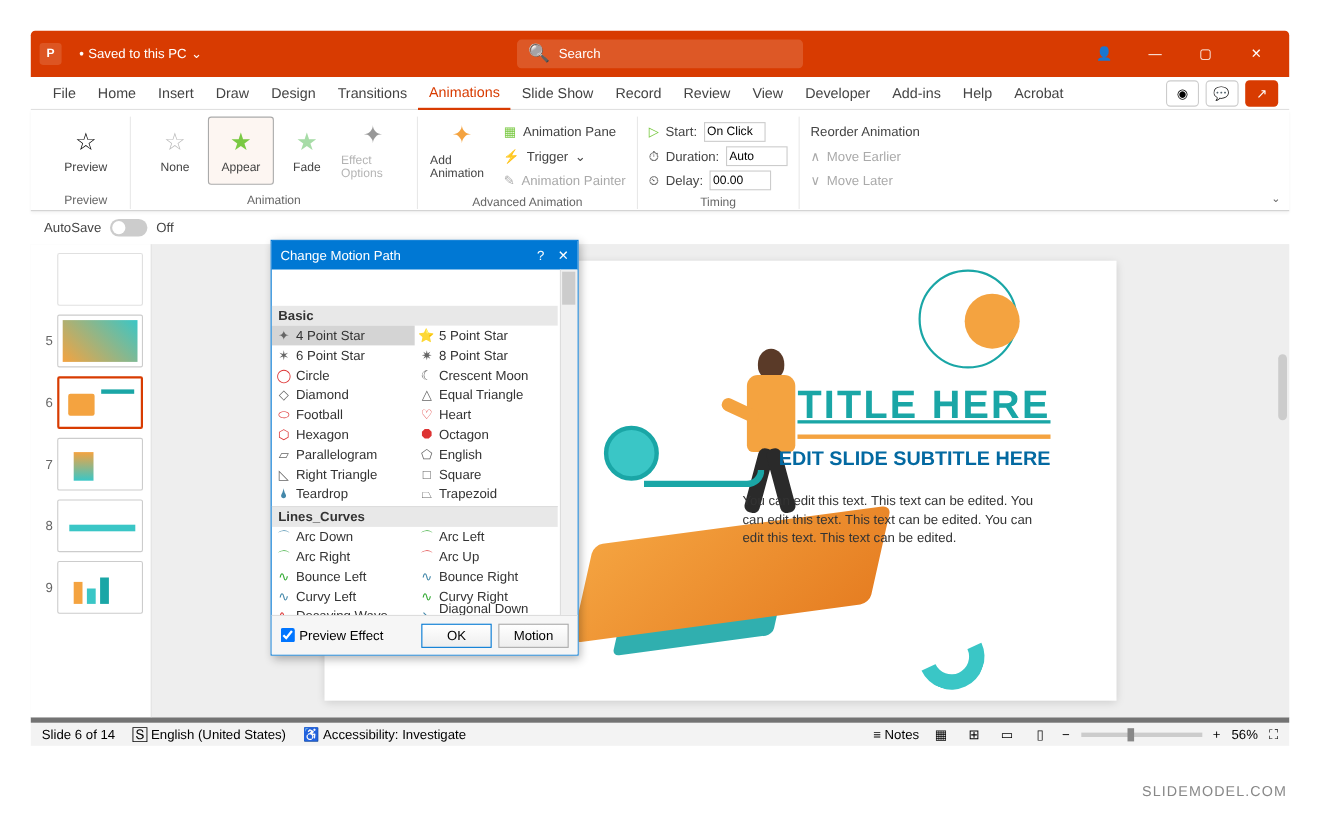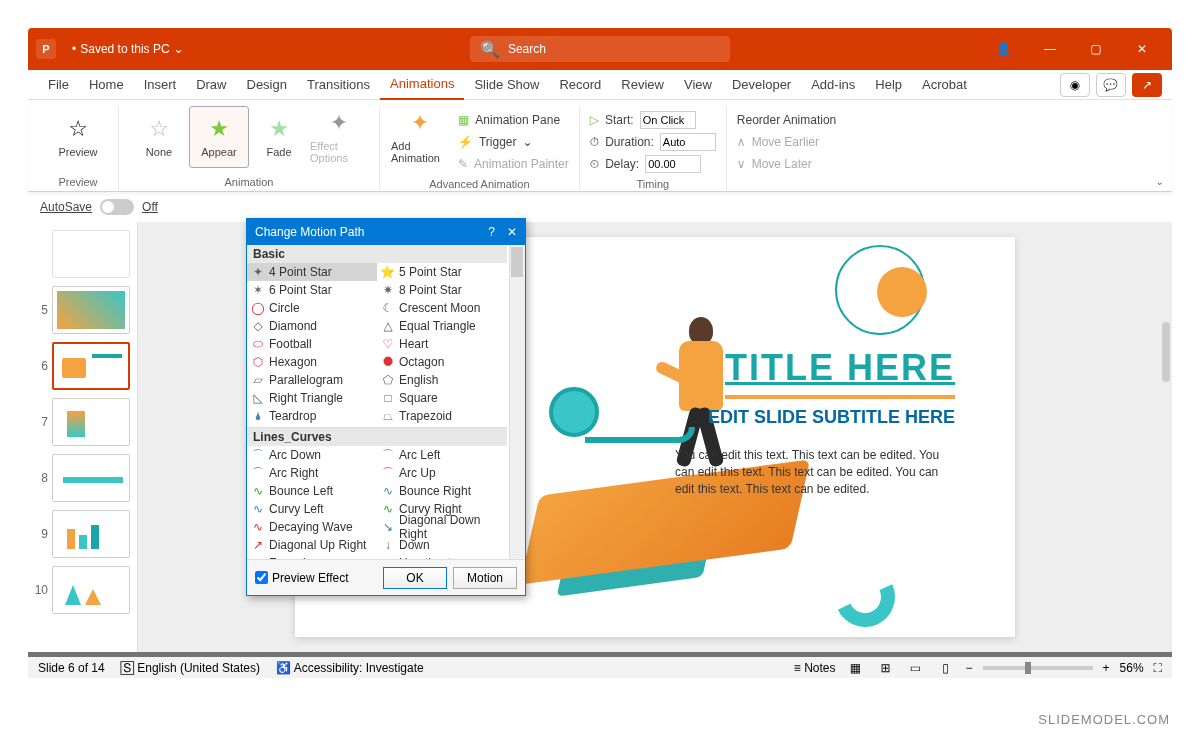--- a/index.html
+++ b/index.html
@@ -35,21 +35,21 @@
 .big-btn.selected { border-color: #aaa; background: #fdf6f2; }
 .big-btn .icn { font-size: 22px; }
 .big-btn .lbl { font-size: 11px; color: #444; }
 .small-rows { display: flex; flex-direction: column; gap: 2px; padding: 4px 0; font-size: 12px; color: #444; }
 .small-row { display: flex; align-items: center; gap: 6px; height: 20px; white-space: nowrap; }
 .small-row.disabled { color: #aaa; }
 .timing-input { width: 56px; height: 18px; border: 1px solid #ccc; font-size: 11px; padding: 0 2px; }
 .ribbon-collapse { position: absolute; right: 8px; bottom: 4px; font-size: 10px; color: #666; }
 
 
-.autosave-bar { background: #fff; height: 30px; display: flex; align-items: center; padding: 0 12px; margin: 0 28px; font-size: 12px; color: #444; gap: 8px; text-decoration: underline; }
+.autosave-bar { background: #fff; height: 30px; display: flex; align-items: center; padding: 0 12px; margin: 0 28px; font-size: 12px; color: #444; gap: 8px; }
 .toggle { width: 34px; height: 16px; background: #ccc; border-radius: 8px; position: relative; display: inline-block; }
 .toggle::after { content: ''; position: absolute; width: 12px; height: 12px; background: #fff; border-radius: 50%; top: 2px; left: 2px; }
 
 
 .main-area { display: flex; margin: 0 28px; height: 430px; background: #f3f3f3; position: relative; }
 .slide-panel { width: 110px; background: #fff; border-right: 1px solid #ddd; overflow: hidden; padding-top: 4px; }
 .thumb-row { display: flex; align-items: center; gap: 4px; padding: 4px 6px; }
 .thumb-num { width: 14px; font-size: 12px; color: #666; text-align: right; }
 .thumb { width: 78px; height: 48px; background: #fff; border: 1px solid #ccc; border-radius: 2px; position: relative; overflow: hidden; }
 .thumb.active { border: 2px solid #d83b01; }
@@ -81,21 +81,21 @@
 
 
 .dialog { position: absolute; left: 246px; top: 218px; width: 280px; background: #fff; border: 1px solid #0078d4; box-shadow: 2px 3px 8px rgba(0,0,0,0.3); z-index: 100; }
 .dialog-title { background: #0078d4; color: #fff; height: 26px; display: flex; align-items: center; padding: 0 8px; font-size: 12px; }
 .dialog-title-controls { margin-left: auto; display: flex; gap: 12px; }
 .dialog-body { height: 350px; display: flex; flex-direction: column; }
 .dialog-list { flex: 1; overflow: hidden; position: relative;  }
 .list-scroll-track { position: absolute; right: 0; top: 0; bottom: 0; width: 16px; background: #f0f0f0; border-left: 1px solid #ddd; }
 .list-scroll-thumb { position: absolute; right: 2px; top: 2px; width: 12px; height: 30px; background: #ccc; }
 .list-content { padding-right: 18px; }
-.list-header { background: #e8e8e8; font-size: 12px; font-weight: bold; color: #333; padding: 2px 6px; }
+.list-header { background: #e8e8e8; font-size: 12px; font-weight: bold; color: #333; padding: 2px 6px; margin-top: 33px; }
 .list-header.sec { border-top: 1px solid #ddd; margin-top: 2px; }
 .list-grid { display: grid; grid-template-columns: 1fr 1fr; }
 .list-item { display: flex; align-items: center; gap: 4px; font-size: 12px; color: #333; padding: 1px 4px; height: 18px; cursor: pointer; }
 .list-item.selected { background: #d4d4d4; }
 .list-icon { width: 14px; height: 14px; display: inline-flex; align-items: center; justify-content: center; flex-shrink: 0; }
 .dialog-footer { height: 36px; border-top: 1px solid #ddd; display: flex; align-items: center; padding: 0 8px; gap: 8px; background: #f6f6f6; }
 .dialog-footer .chk { display: flex; align-items: center; gap: 4px; font-size: 12px; }
 .dialog-footer .btns { margin-left: auto; display: flex; gap: 6px; }
 .dlg-btn { width: 64px; height: 22px; font-size: 12px; border: 1px solid #aaa; background: linear-gradient(#fff,#eee); cursor: pointer; }
 .dlg-btn.primary { border: 1px solid #0078d4; }
@@ -277,29 +277,20 @@
     <div class="thumb-row">
         <div class="thumb-num">9</div>
         <div class="thumb">
           <div class="thumb-content">
             <div style="position:absolute;left:10px;bottom:4px;width:8px;height:20px;background:#f4a340"></div>
             <div style="position:absolute;left:22px;bottom:4px;width:8px;height:14px;background:#3ac6c6"></div>
             <div style="position:absolute;left:34px;bottom:4px;width:8px;height:24px;background:#1aa6a6"></div>
           </div>
         </div>
       </div>
-    <div class="thumb-row">
-        <div class="thumb-num">10</div>
-        <div class="thumb">
-          <div class="thumb-content">
-            <div style="position:absolute;left:8px;bottom:4px;width:0;height:0;border-left:8px solid transparent;border-right:8px solid transparent;border-bottom:20px solid #3ac6c6"></div>
-            <div style="position:absolute;left:28px;bottom:4px;width:0;height:0;border-left:8px solid transparent;border-right:8px solid transparent;border-bottom:16px solid #f4a340"></div>
-          </div>
-        </div>
-      </div>
   </div>
   <div class="canvas-area">
     <div class="slide-canvas">
       <div class="deco-circle-top"></div>
       <div class="deco-circle-bot"></div>
       <div class="person-fig">
         <div class="platform2"></div>
         <div class="platform"></div>
         <div class="man">
             <div class="head"></div>

